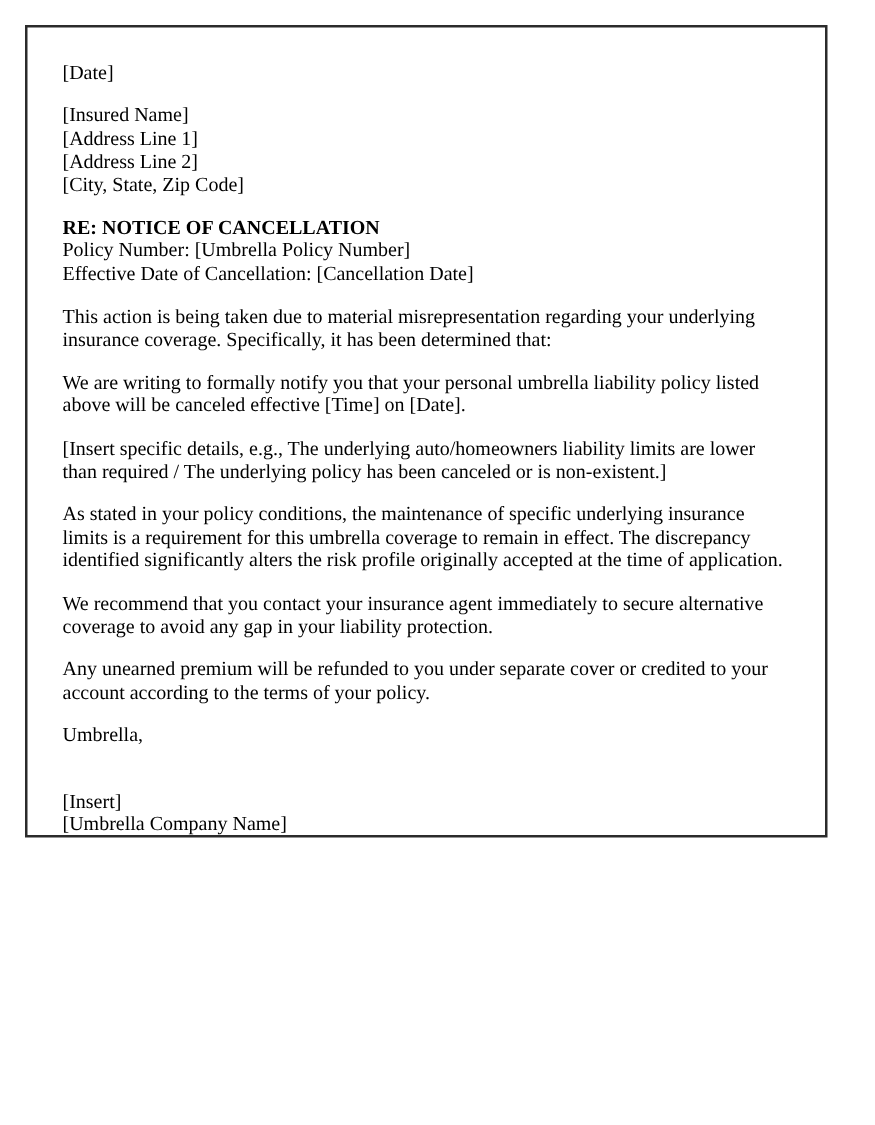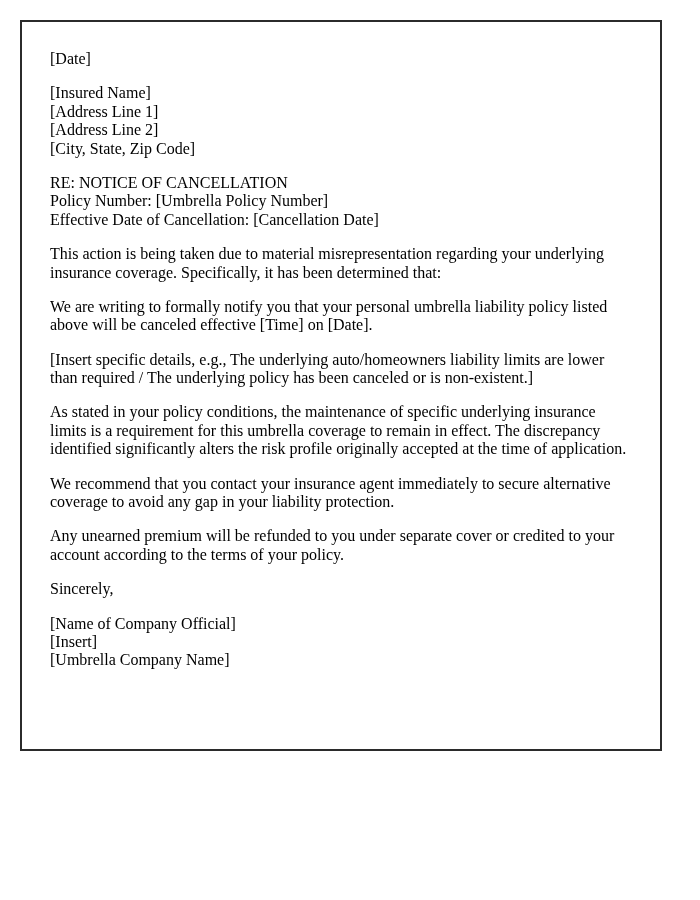--- a/index.html
+++ b/index.html
@@ -12,34 +12,34 @@
     height: 900px;
     position: relative;
     font-family: "Liberation Serif", "DejaVu Serif", serif;
     color: #000000;
   }
   .letter-page {
     position: absolute;
     left: 20px;
     top: 20px;
     width: 642px;
-    height: 731px;
+    height: 650px;
     box-sizing: border-box;
     border: 2px solid #2b2b2b;
     background: #ffffff;
     padding: 12px 28px 30px 28px;
     overflow: hidden;
   }
   .letter-page p {
     margin: 16px 0;
     font-size: 16px;
     line-height: 1.15;
   }
   .subject-bold {
-    font-weight: normal;
+    font-weight: bold;
   }
 </style>
 </head>
 <body>
 
 <div class="letter-page">
 
   <p>[Date]</p>
 
   <p>
@@ -61,21 +61,21 @@
   <p>We are writing to formally notify you that your personal umbrella liability policy listed above will be canceled effective [Time] on [Date].</p>
 
   <p>[Insert specific details, e.g., The underlying auto/homeowners liability limits are lower than required / The underlying policy has been canceled or is non-existent.]</p>
 
   <p>As stated in your policy conditions, the maintenance of specific underlying insurance limits is a requirement for this umbrella coverage to remain in effect. The discrepancy identified significantly alters the risk profile originally accepted at the time of application.</p>
 
   <p>We recommend that you contact your insurance agent immediately to secure alternative coverage to avoid any gap in your liability protection.</p>
 
   <p>Any unearned premium will be refunded to you under separate cover or credited to your account according to the terms of your policy.</p>
 
-  <p>Sincerely,</p>
+  <p>Umbrella,</p>
 
   <p>
-    <span>[Name of Company Official]</span><br>
+    <br>
     <span>[Insert]</span><br>
     <span>[Umbrella Company Name]</span>
   </p>
 
 </div>
 
 </body></html>

